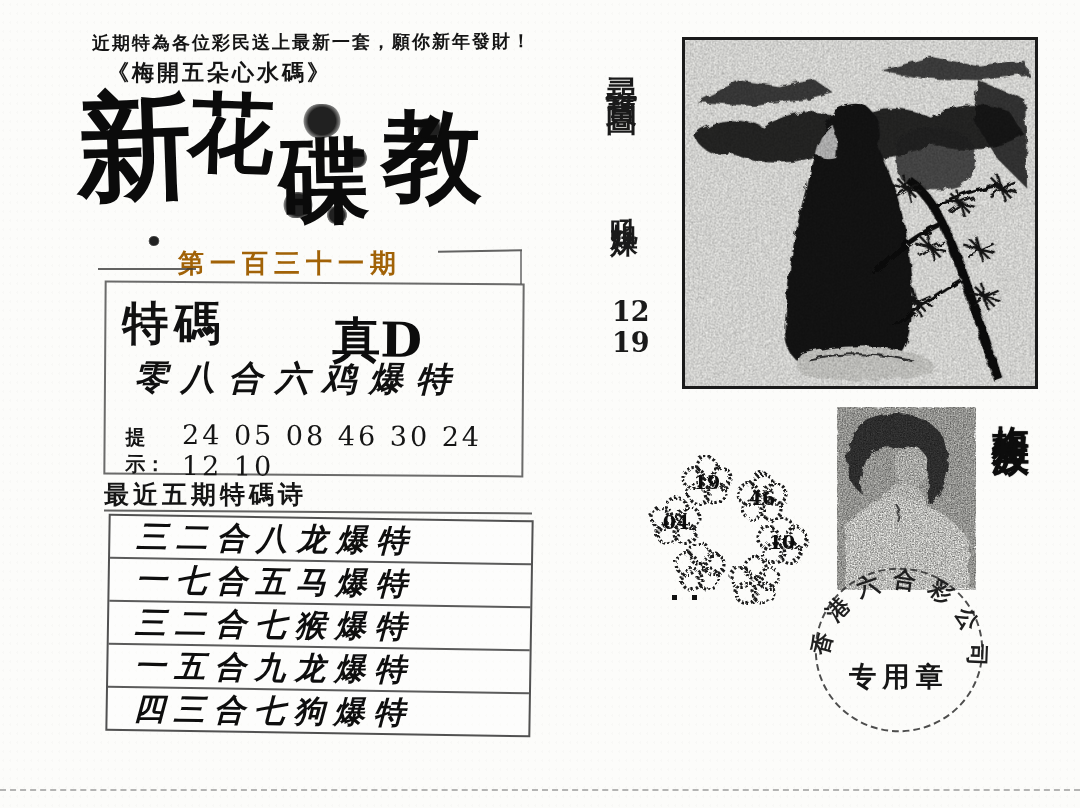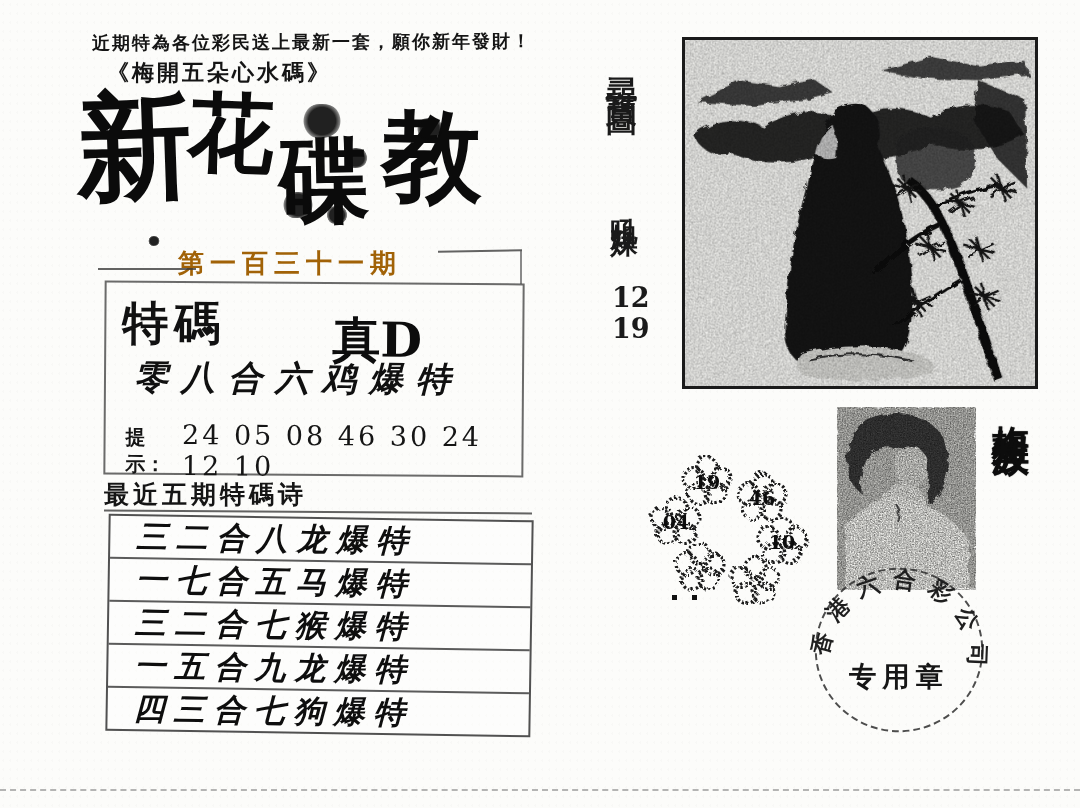--- a/index.html
+++ b/index.html
@@ -60,21 +60,21 @@
   .poem-row:last-child{border-bottom:none;}
   .poem-text{font-size:31px;font-weight:800;font-style:italic;letter-spacing:9px;
     font-family:"DejaVu Serif",serif;color:#0e0e0e;white-space:nowrap;}
   
   .treasure-label{position:absolute;left:600px;top:52px;writing-mode:vertical-rl;
     text-orientation:upright;font-size:32px;font-weight:700;letter-spacing:14px;
     font-family:"DejaVu Serif",serif;color:#1a1a1a;}
   .sisters-label{position:absolute;left:606px;top:196px;writing-mode:vertical-rl;
     text-orientation:upright;font-size:27px;font-weight:700;letter-spacing:7px;
     font-family:"DejaVu Serif",serif;color:#1a1a1a;}
-  .sisters-numbers{position:absolute;left:612px;top:282px;font-size:27px;line-height:31px;
+  .sisters-numbers{position:absolute;left:612px;top:296px;font-size:27px;line-height:31px;
     font-family:"DejaVu Serif",serif;font-weight:600;color:#1a1a1a;}
   .sisters-numbers span{display:block;}
   .treasure-picture{position:absolute;left:682px;top:37px;width:356px;height:352px;
     border:3px solid #1a1a1a;background:#f6f6f3;box-sizing:border-box;}
   .treasure-picture svg{width:100%;height:100%;display:block;}
   .blossoms{position:absolute;left:636px;top:442px;width:180px;height:170px;}
   .photo{position:absolute;left:837px;top:407px;width:139px;height:183px;overflow:hidden;}
   .photo svg{width:100%;height:100%;display:block;}
   .photo-side-label{position:absolute;left:986px;top:396px;writing-mode:vertical-rl;
     text-orientation:upright;font-size:37px;font-weight:900;letter-spacing:5px;

